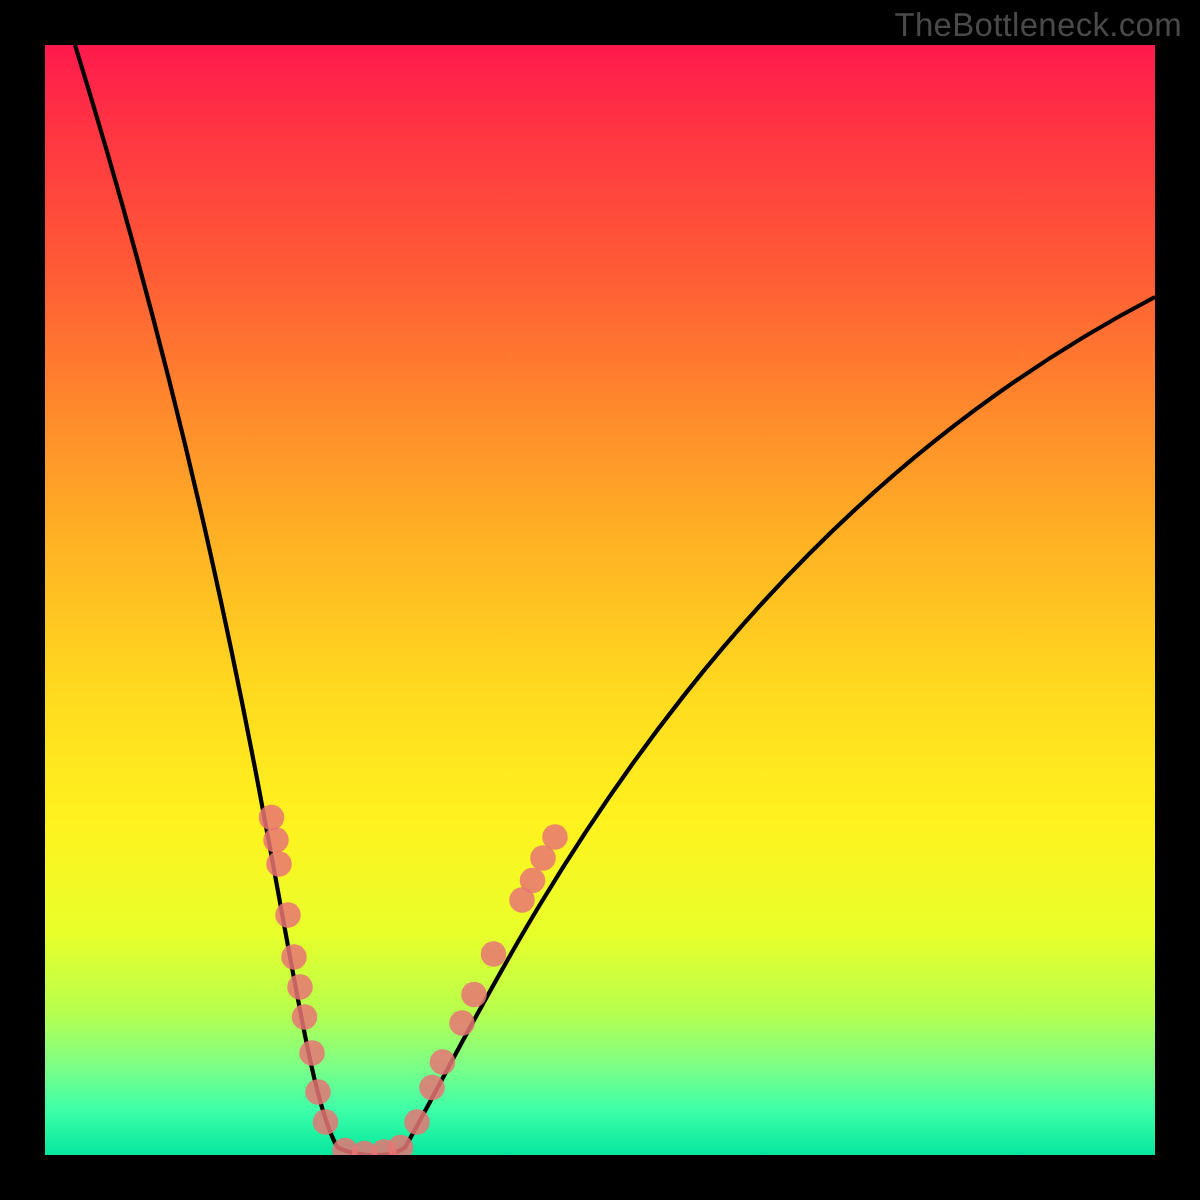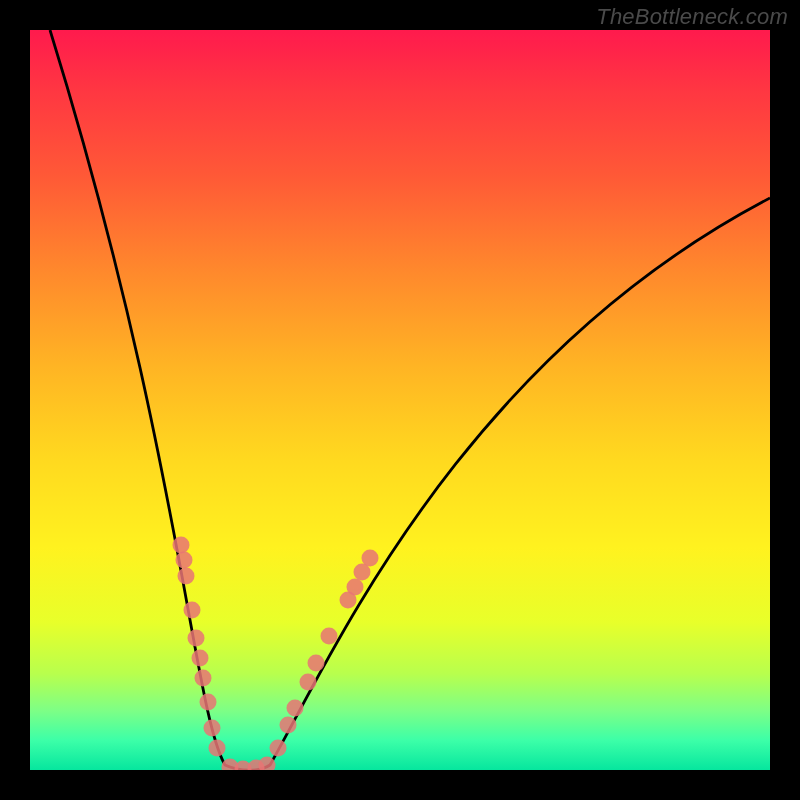--- a/index.html
+++ b/index.html
@@ -9,21 +9,20 @@
     height: 800px;
     overflow: hidden;
     font-family: Arial, Helvetica, sans-serif;
     background: #000;
   }
   .frame {
     position: relative;
     width: 800px;
     height: 800px;
     background: #000;
-    font-style: italic;
   }
   .plot {
     position: absolute;
     left: 30px;
     top: 30px;
     width: 740px;
     height: 740px;
     background: linear-gradient(to bottom,
       #ff1a4d 0%,
       #ff3642 8%,

